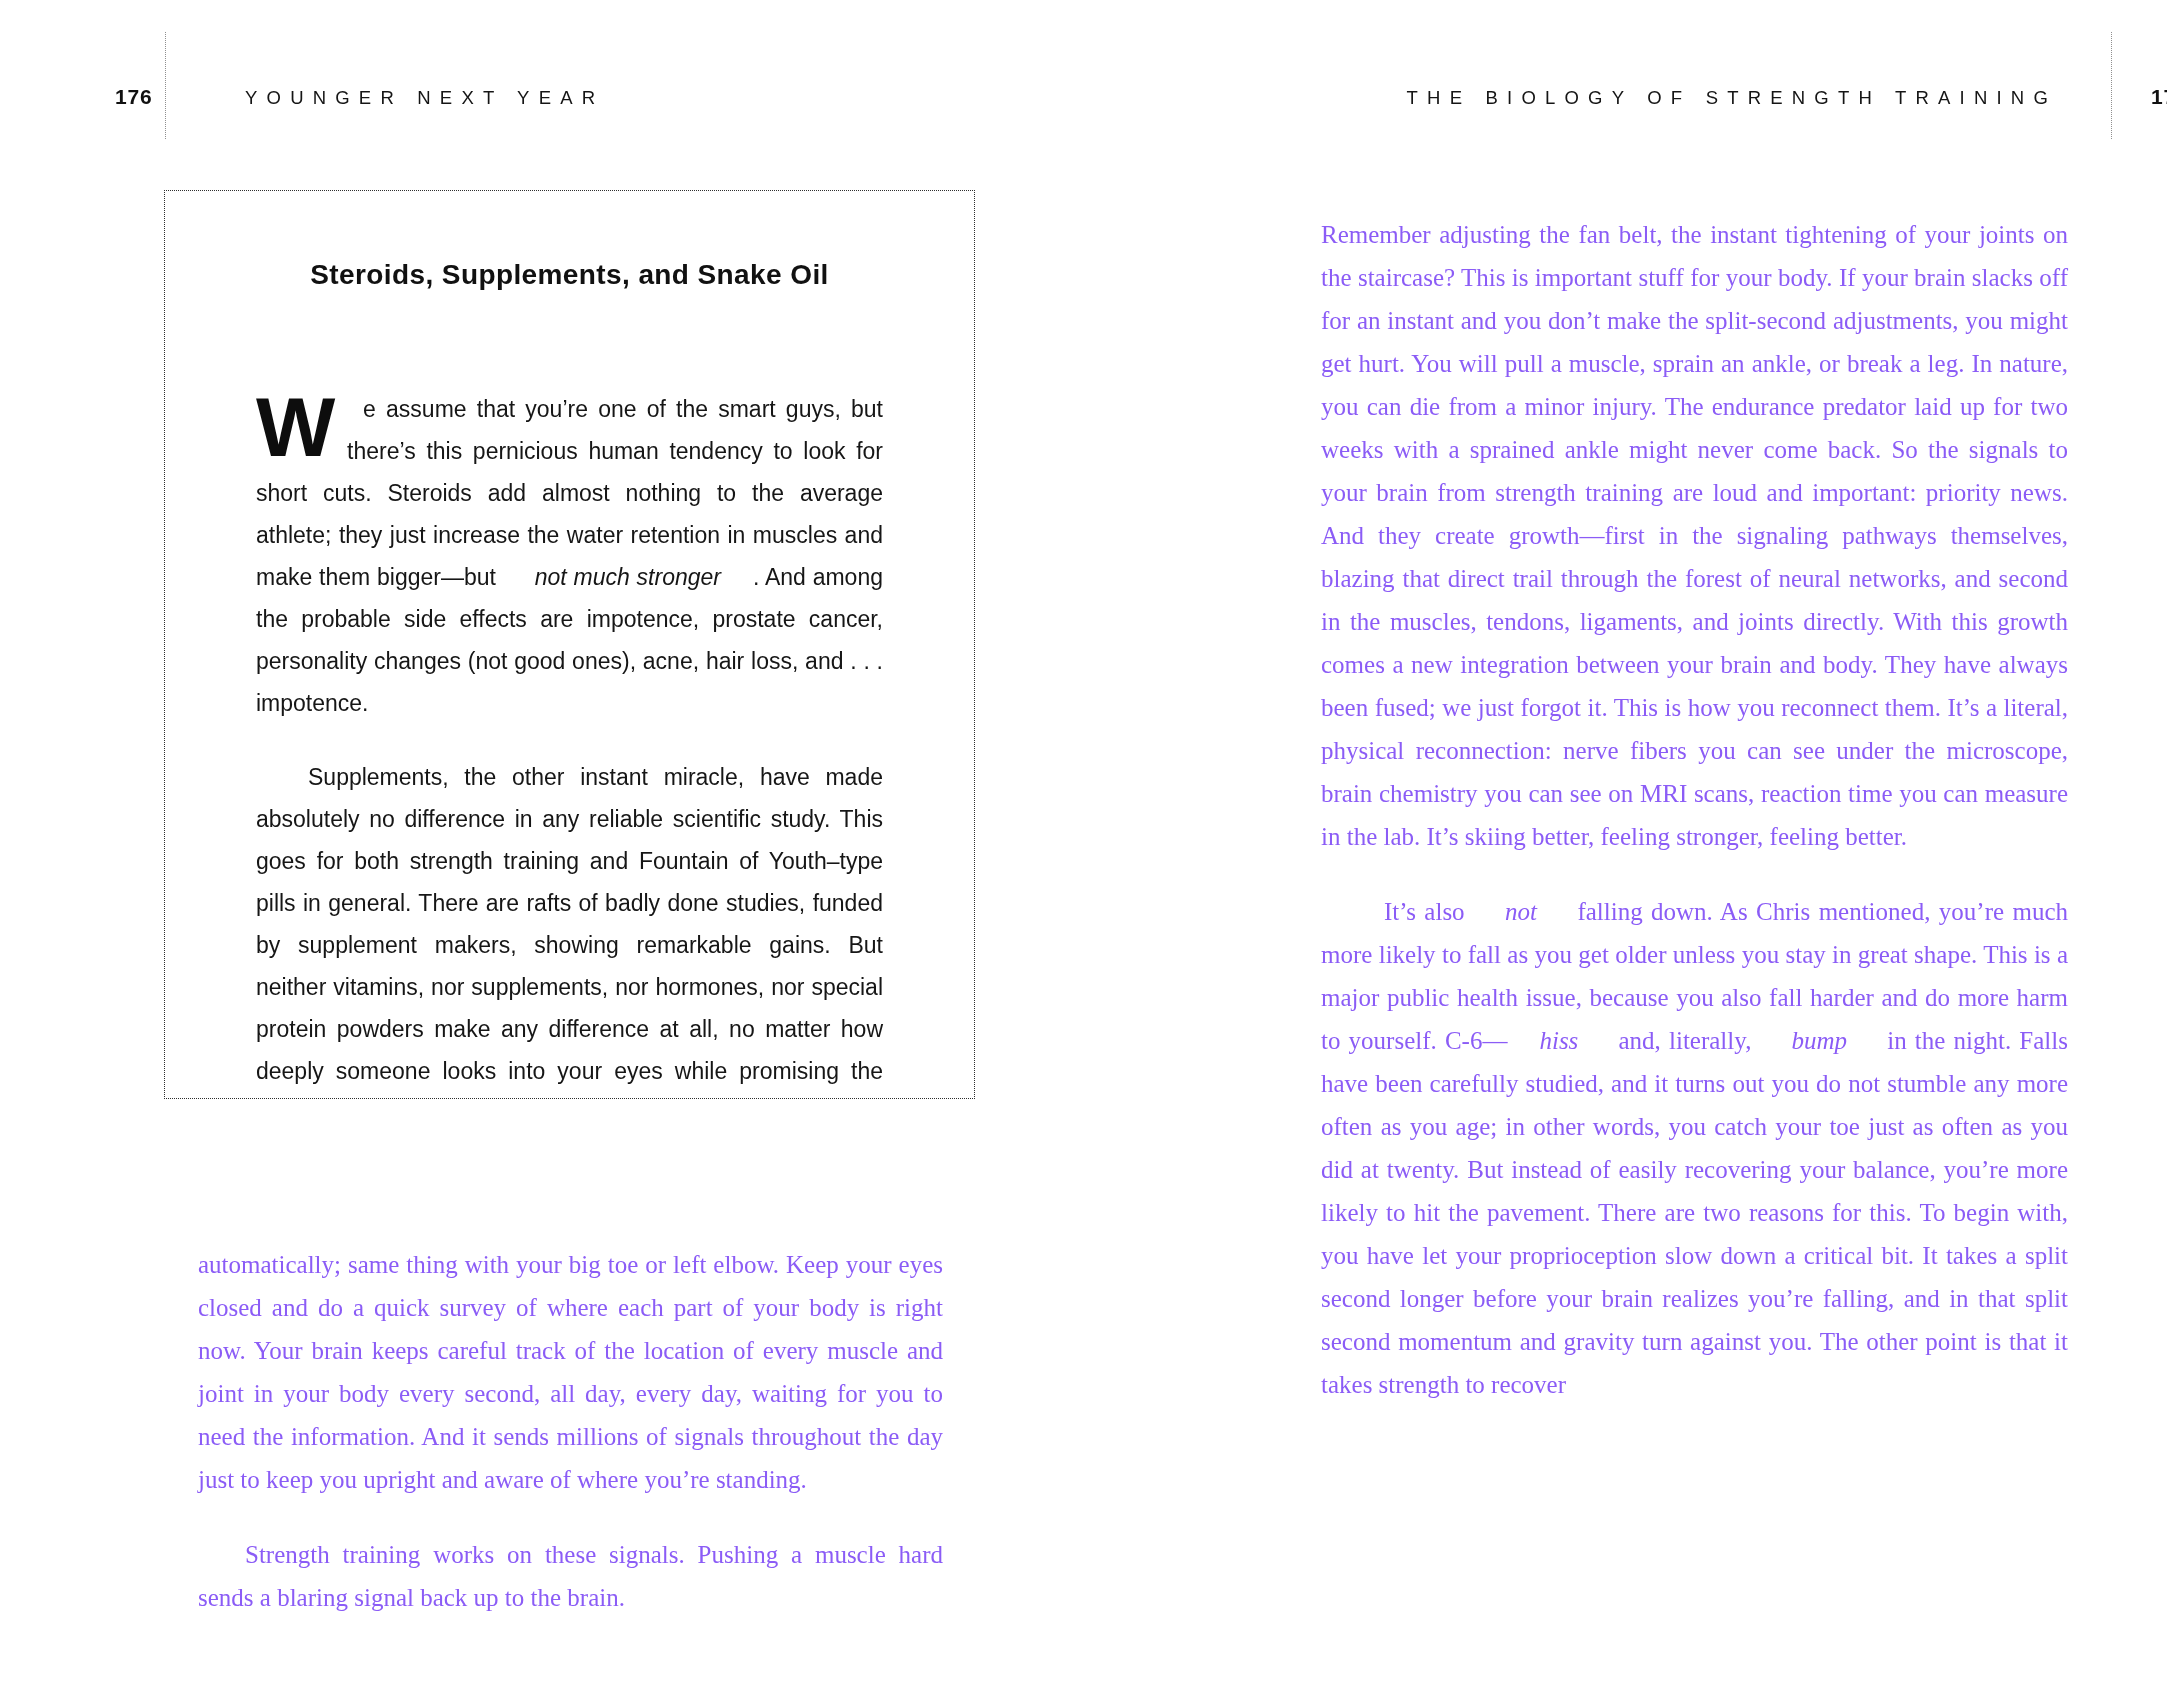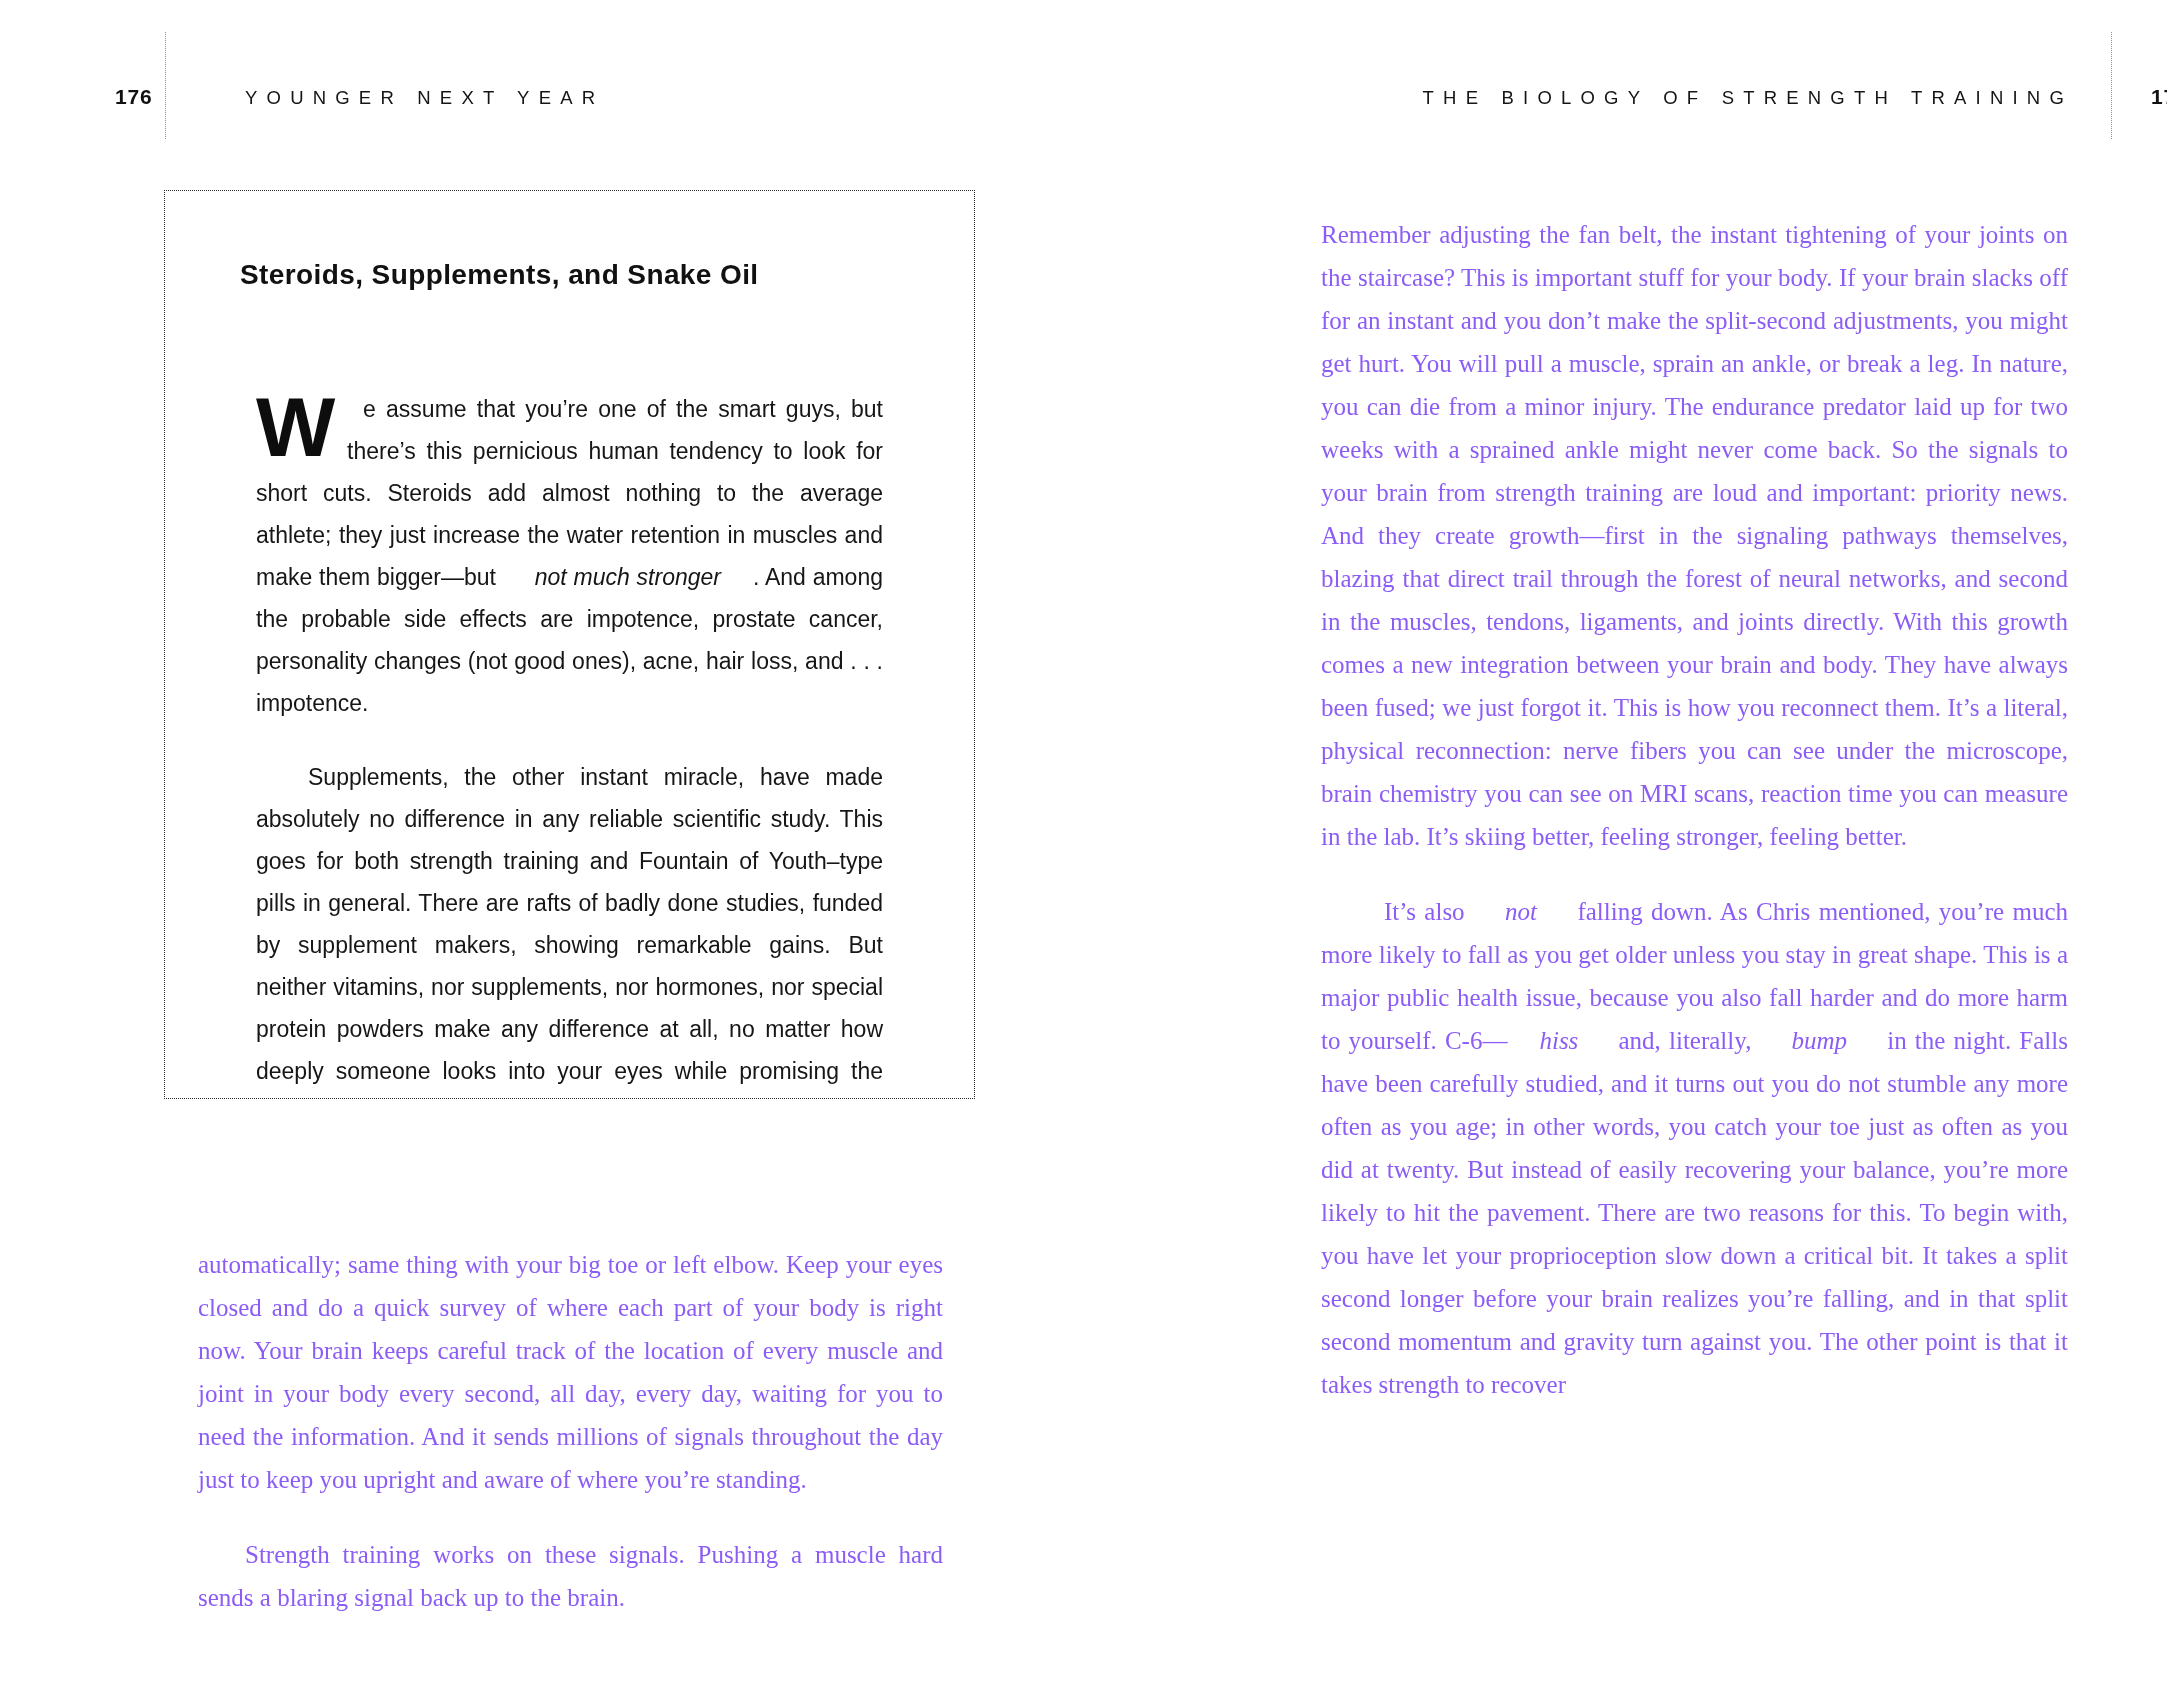--- a/index.html
+++ b/index.html
@@ -38,37 +38,38 @@
     position: absolute;
     top: 0;
     height: 107px;
     width: 0;
     border-left: 1.7px dotted #8f8f8f;
   }
   .page-left .folio { left: 67px; top: 37px; }
   .page-left .head-rule { left: 133px; }
   .page-left .running-head { left: 161px; top: 39px; }
 
-  .page-right .running-head { right: 127px; top: 39px; }
+  .page-right .running-head { right: 143px; top: 39px; }
   .page-right .head-rule { left: 987px; }
   .page-right .folio { left: 1011px; top: 37px; text-align: right; }
 
   
   .feature-box {
     position: absolute;
     left: 132px;
     top: 158px;
     width: 811px;
     height: 909px;
     border: 1.7px dotted #2e2e2e;
     padding: 0 59px;
     overflow: hidden;
   }
   .feature-box .box-title {
     margin-top: 52px;
+    text-align: center;
     font-family: "Liberation Sans", sans-serif;
     font-weight: bold;
     font-size: 28px;
     letter-spacing: 0.4px;
     color: #111;
   }
   .box-body {
     margin-top: 49px;
     font-family: "Liberation Sans", sans-serif;
     font-size: 23px;

